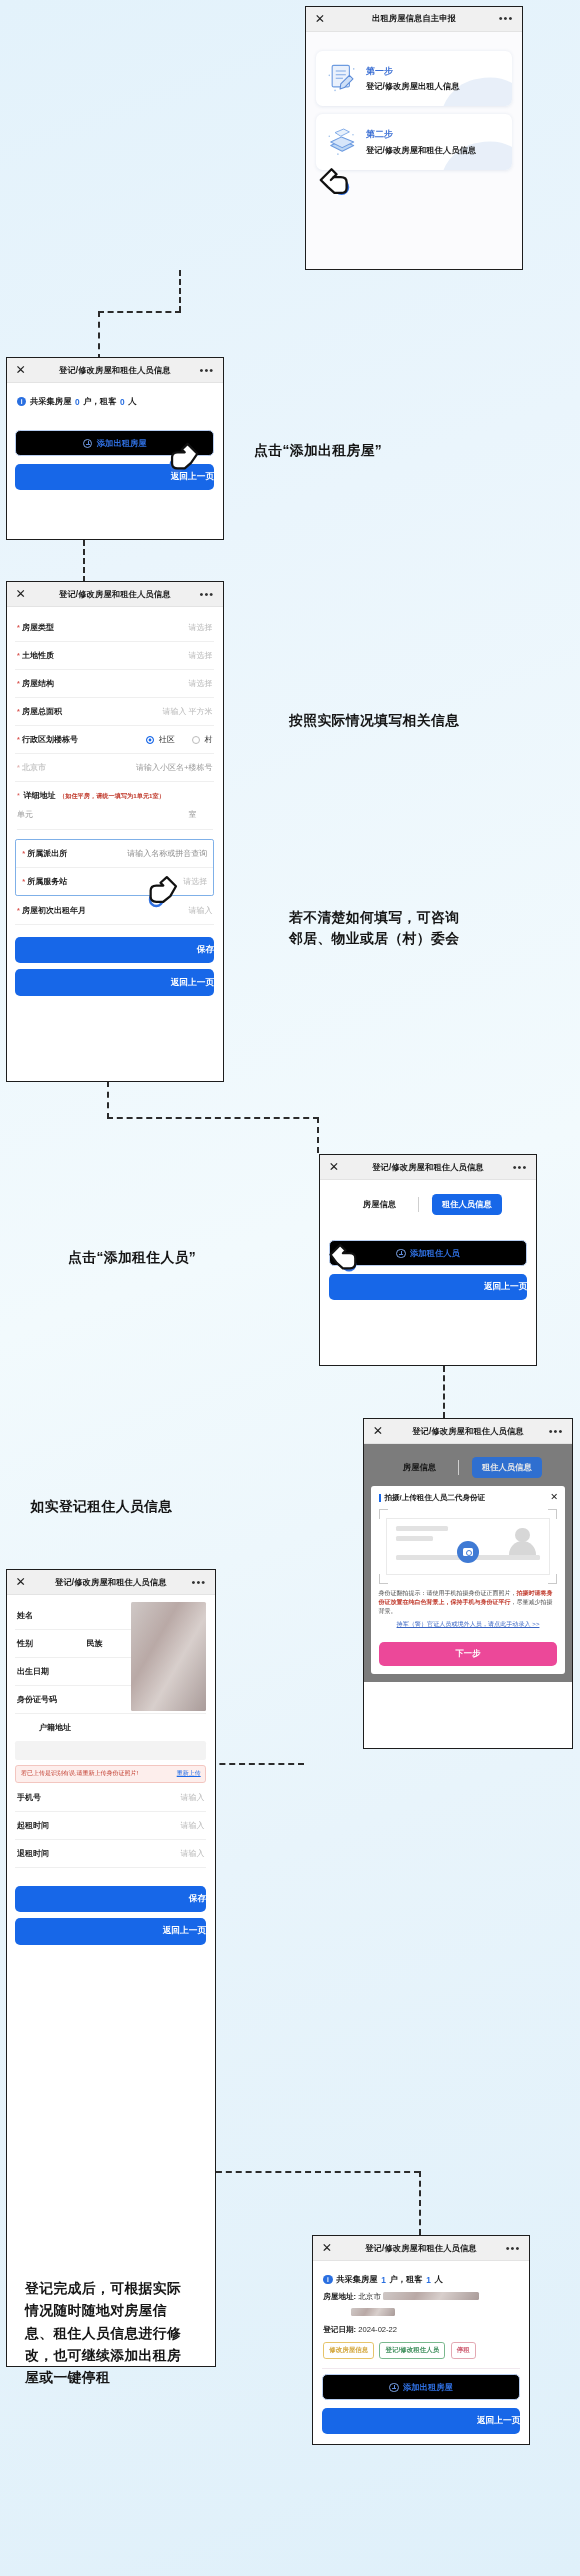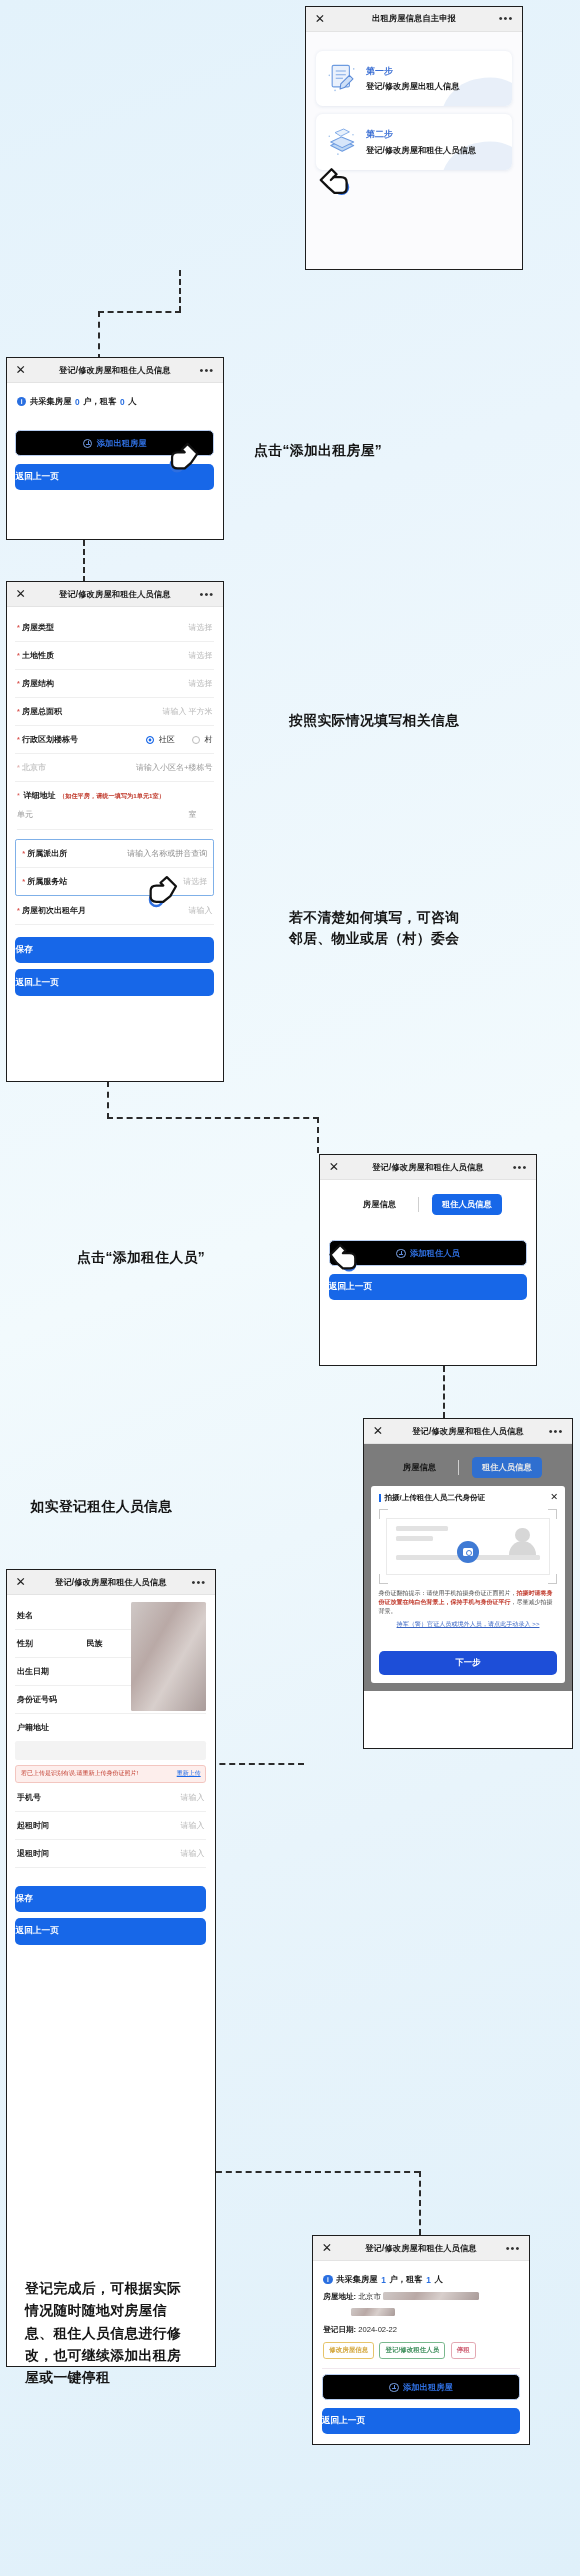--- a/index.html
+++ b/index.html
@@ -65,26 +65,26 @@
     text-align:center; padding:6.5px 0; font-size:8.3px; font-weight:700; margin:5.8px 0 7.3px;
     display:flex; align-items:center; justify-content:center; gap:4.4px;
   }
   .plus{ width:9.4px;height:9.4px;border:0.7px solid #7fa6e8;border-radius:50%;
          position:relative; flex:none;}
   .plus::before,.plus::after{content:"";position:absolute;background:#5d8ce0;}
   .plus::before{left:1.8px;right:1.8px;top:4px;height:0.9px;}
   .plus::after{top:1.8px;bottom:1.8px;left:4px;width:0.9px;}
 
   .bluebtn {
-    background:#1767e8; color:#fff; border-radius:5.1px; text-align:left;
+    background:#1767e8; color:#fff; border-radius:5.1px; text-align:right;
     padding:7.3px 0; font-size:8.7px; font-weight:700; margin-top:5.8px;
   }
   .greybtn {
-    background:#1d4ed8; color:#ffffff; border-radius:5.1px; text-align:center;
-    padding:6.5px 0; font-size:8.3px; font-weight:700; margin-top:23px;
+    background:#ec4899; color:#ffffff; border-radius:5.1px; text-align:center;
+    padding:6.5px 0; font-size:8.3px; font-weight:700; margin-top:14px;
   }
 
   .tabs { display:flex; align-items:center; gap:13px; padding:6.5px 2.9px 8px; }
   .tab { font-size:8.3px; font-weight:700; color:#1d1d1d; padding:4.4px 8.7px; }
   .tab.sep { border-left:0.7px solid #cfcfcf; height:14.5px; padding:0; width:0;}
   .tab.active { background:#1767e8; color:#fff; border-radius:4.4px; padding:5.1px 10.2px;}
 
   
   .dim { background:#7c7c7c; padding:6.5px 7.3px 8.7px; }
   .tabs.ondim .tab { color:#151515;}
@@ -398,21 +398,21 @@
     </div>
   </div>
 
   <div class="hand" style="left:325px;top:1234px;width:44px;height:44px;">
     <svg viewBox="0 0 64 64">
       <circle cx="35" cy="44" r="9" fill="none" stroke="#2f6fe0" stroke-width="3.4"></circle>
       <path d="M8 30 L22 16 L30 24 L26 28 L36 28 Q44 28 44 35 L44 43 Q44 50 36 50 L26 50 L17 42 Z" fill="#fff" stroke="#111" stroke-width="3.2" stroke-linejoin="round"></path>
     </svg>
   </div>
 
-  <div class="anno" style="left:77px;top:1247px;">点击“添加租住人员”</div>
+  <div class="anno" style="left:68px;top:1247px;">点击“添加租住人员”</div>
 
   <div class="phone" style="left:363px;top:1418px;width:210px;height:331px;">
     <div class="pbar">
       <div class="x">✕</div>
       <div class="ttl">登记/修改房屋和租住人员信息</div>
       <div class="dots">•••</div>
     </div>
     <div class="dim">
       <div class="tabs ondim" style="justify-content:center;">
         <div class="tab">房屋信息</div>
@@ -474,21 +474,21 @@
         <span class="slabel" style="margin-right:102px;">民族</span>
       </div>
       <div class="srow">
         <span class="slabel">出生日期</span>
         <span class="sval"></span>
       </div>
       <div class="srow">
         <span class="slabel">身份证号码</span>
         <span class="sval"></span>
       </div>
-      <div class="srow" style="border-bottom:none;">
+      <div class="srow" style="border-bottom:none;margin-left:22px;">
         <span class="slabel">户籍地址</span>
         <span class="sval"></span>
       </div>
       <div style="height:19px;background:#f3f3f3;border-radius:2.2px;margin:0 0 2.9px;"></div>
 
       <div class="redtip">
         <span>若已上传是识别有误,请重新上传身份证照片!</span>
         <span class="bk">重新上传</span>
       </div>
 

